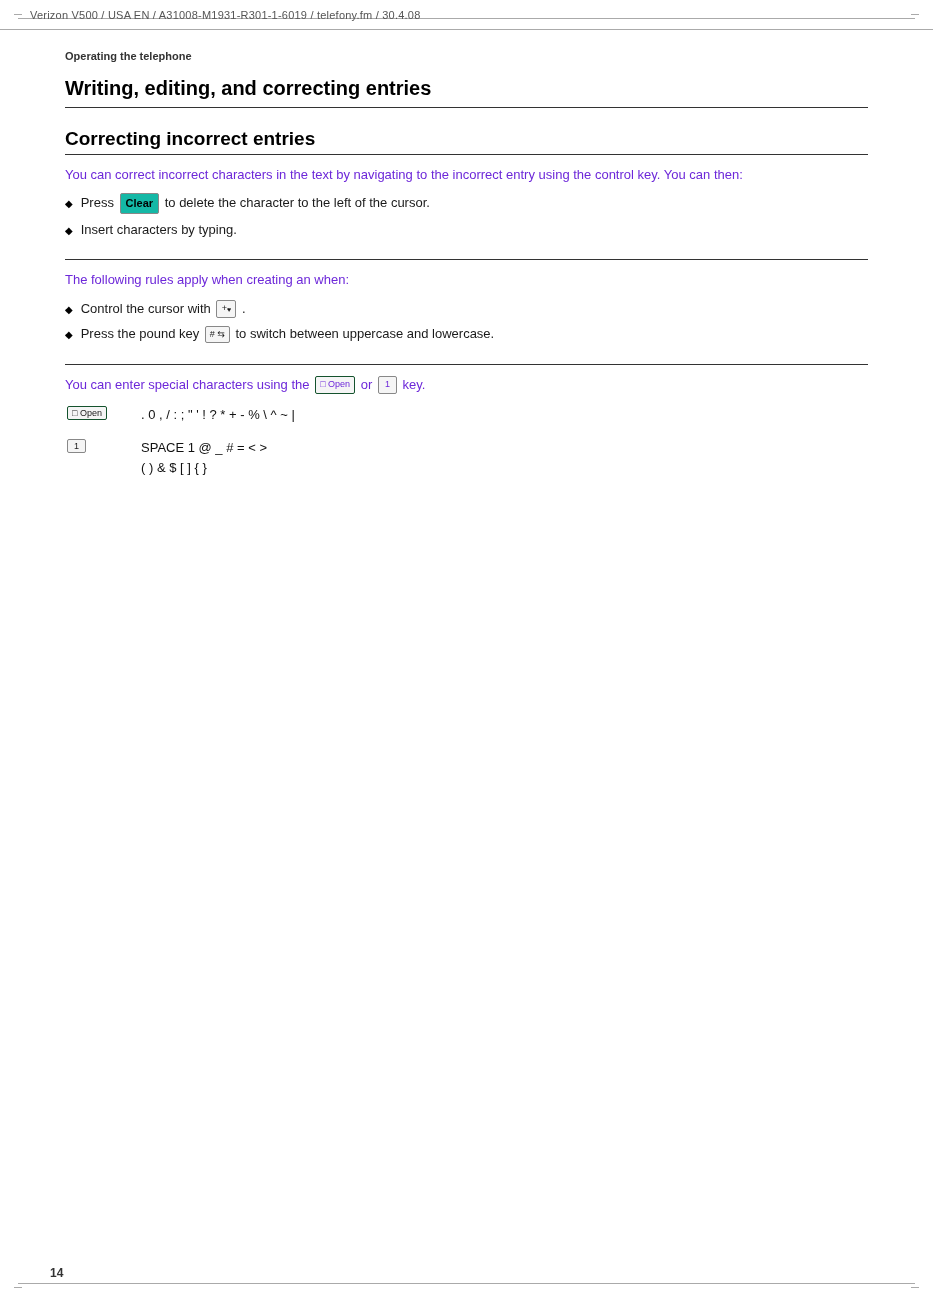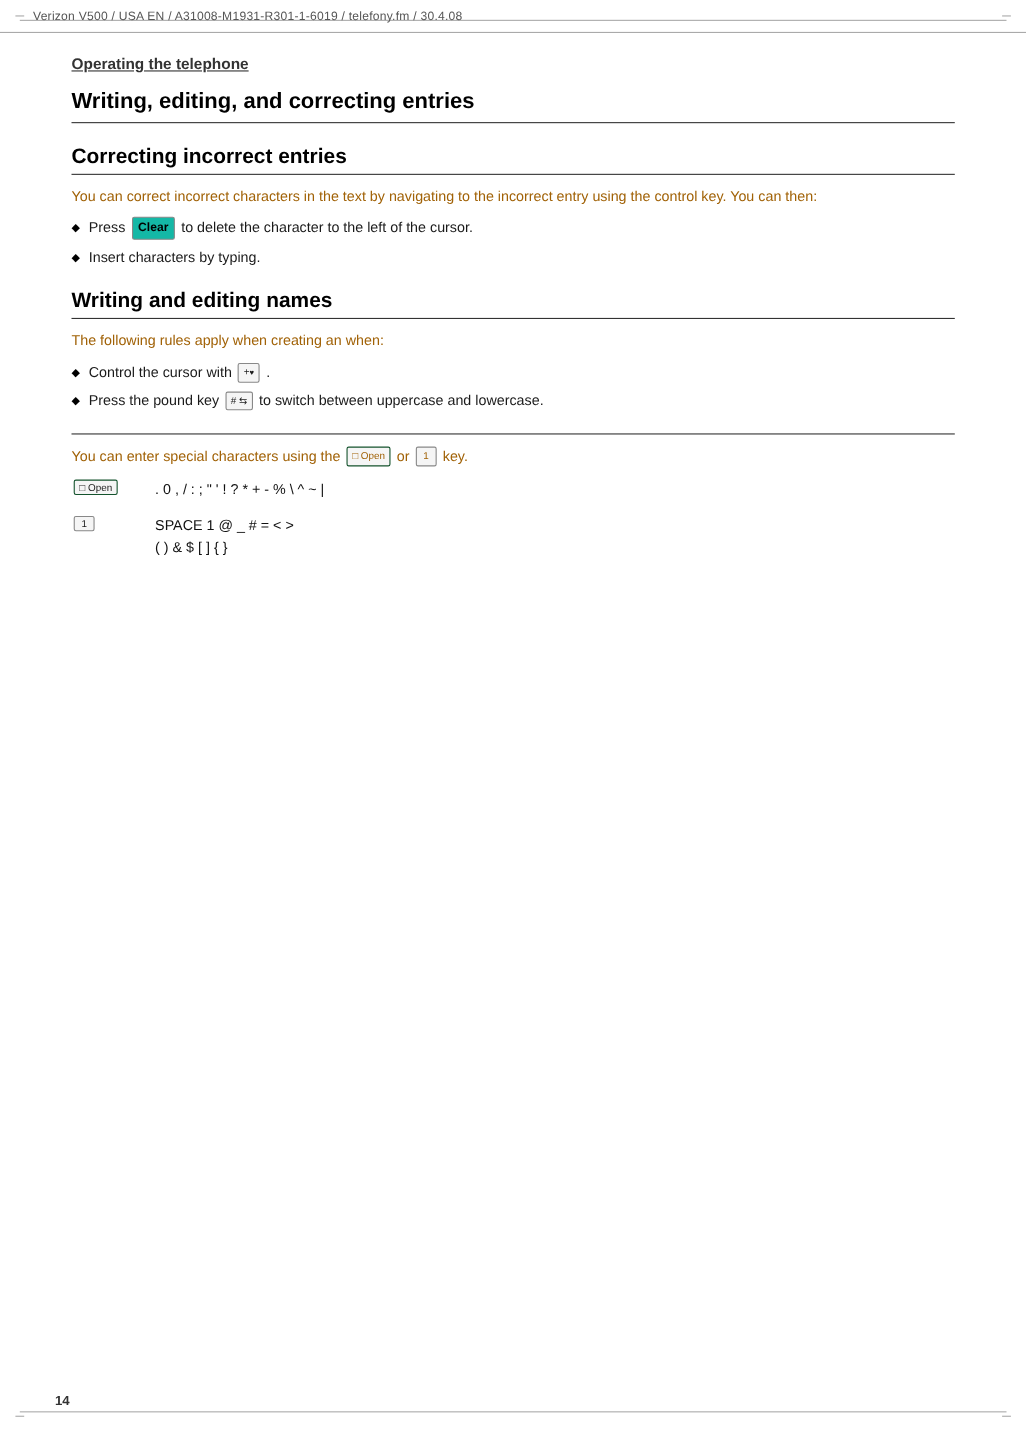--- a/index.html
+++ b/index.html
@@ -105,25 +105,24 @@
     .content-area {
       position: absolute;
       top: 30px;
       left: 65px;
       right: 65px;
       bottom: 40px;
       padding-top: 20px;
     }
 
     .section-label {
-      font-size: 14px;
+      font-size: 11px;
       font-weight: bold;
       color: #333;
       margin-bottom: 14px;
-      text-decoration: underline;
     }
 
     .main-title {
       font-size: 20px;
       font-weight: bold;
       color: #000;
       line-height: 1.25;
       margin-bottom: 6px;
     }
 
@@ -142,21 +141,21 @@
 
     .section-underline {
       border: none;
       border-top: 1px solid #333;
       margin-bottom: 10px;
     }
 
     .body-text {
       font-size: 13px;
       line-height: 1.55;
-      color: #a16207;
+      color: #6d28d9;
       margin-bottom: 8px;
     }
 
     .bullet-list {
       list-style: none;
       padding: 0;
       margin-bottom: 16px;
     }
 
     .bullet-list li {
@@ -312,21 +311,20 @@
           <span>Press <span class="key-badge">Clear</span> to delete the character to the left of the cursor.</span>
         </li>
         <li>
           <span class="bullet-diamond">◆</span>
           <span>Insert characters by typing.</span>
         </li>
       </ul>
     </div>
 
     <div class="section-block">
-      <div class="section-title">Writing and editing names</div>
       <hr class="section-underline">
       <p class="body-text">
         The following rules apply when creating an when:
       </p>
       <ul class="bullet-list">
         <li>
           <span class="bullet-diamond">◆</span>
           <span>Control the cursor with <span class="nav-key-icon">+ <span style="font-size:7px; line-height:1;">♥</span></span> .</span>
         </li>
         <li>

